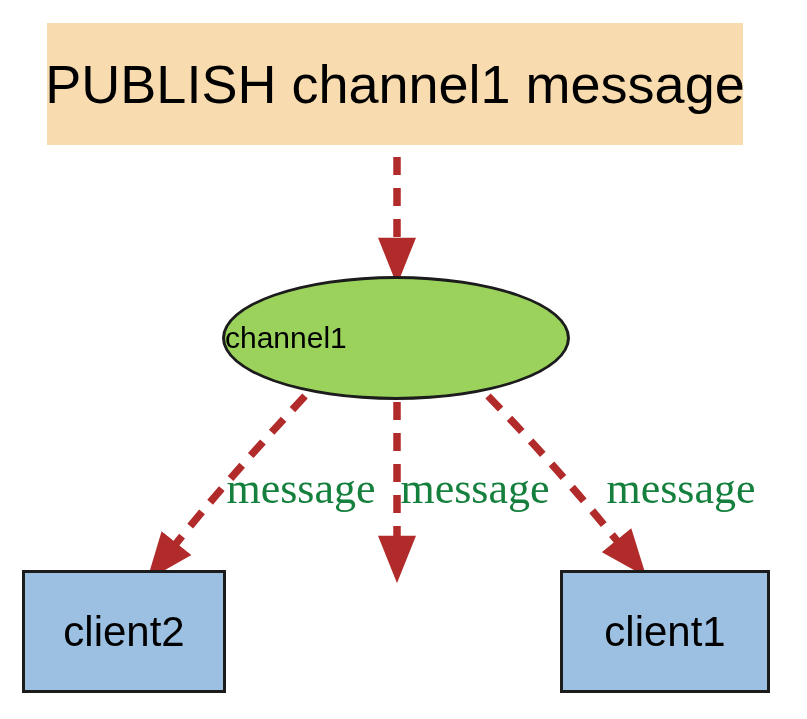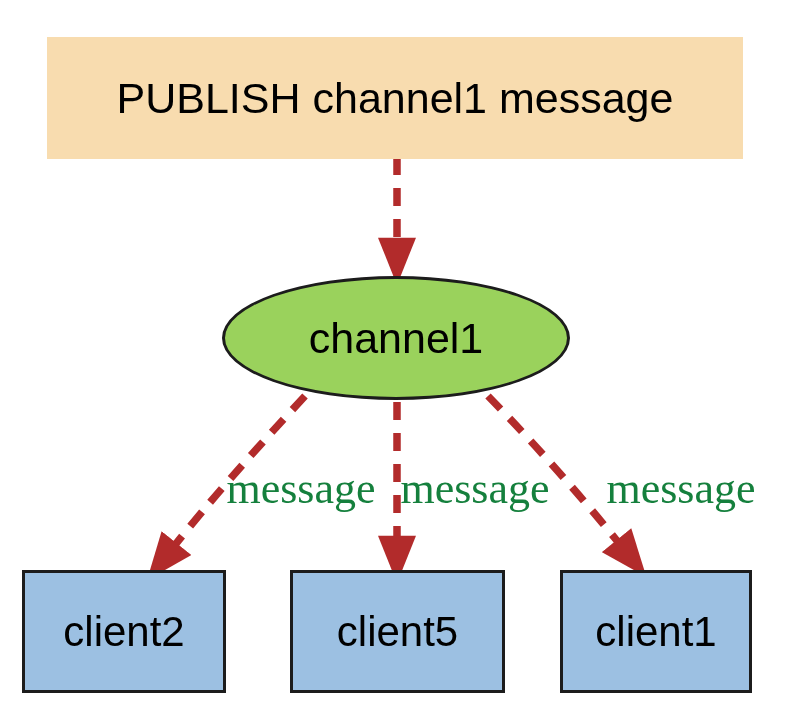--- a/index.html
+++ b/index.html
@@ -31,60 +31,60 @@
     stroke-dasharray: 18 13;
     stroke-linecap: butt;
   }
   .node-label {
     display: block;
     white-space: nowrap;
   }
   .publisher {
     position: absolute;
     left: 47px;
-    top: 37px;
+    top: 23px;
     width: 696px;
     height: 122px;
     background: var(--publisher-fill, #f8dcaf);
     display: flex;
     align-items: center;
     justify-content: center;
-    font-size: 43px;
+    font-size: 54px;
     font-weight: 400;
   }
   .channel {
     position: absolute;
     left: 222px;
     top: 276px;
     width: 348px;
     height: 124px;
     background: var(--channel-fill, #9ad25c);
     border: 3px solid var(--outline, #111111);
     border-radius: 50%;
     box-sizing: border-box;
     display: flex;
     align-items: center;
-    justify-content: center;
-    font-size: 43px;
+    justify-content: flex-start;
+    font-size: 30px;
   }
   .client {
     position: absolute;
     top: 570px;
     height: 123px;
     background: var(--subscriber-fill, #9cc0e2);
     border: 3px solid var(--outline, #1c1c1c);
     box-sizing: border-box;
     display: flex;
     align-items: center;
     justify-content: center;
     font-size: 42px;
   }
   .client-1 { left: 22px;  width: 204px; }
   .client-2 { left: 290px; width: 215px; }
-  .client-3 { left: 560px; width: 192px; }
+  .client-3 { left: 560px; width: 210px; }
   .edge-label {
     position: absolute;
     transform: translate(-50%, -50%);
     font-family: "Liberation Serif", serif;
     font-size: 44px;
     color: #15803d;
     white-space: nowrap;
   }
   .edge-label-1 { left: 301px; top: 488px; }
   .edge-label-2 { left: 475px; top: 488px; }
@@ -120,21 +120,18 @@
   </div>
 
   <span class="edge-label edge-label-1">message</span>
   <span class="edge-label edge-label-2">message</span>
   <span class="edge-label edge-label-3">message</span>
 
   <div class="client client-1">
     <span class="node-label">client2</span>
   </div>
 
-  <div class="client client-2">
-    <span class="node-label">client5</span>
-  </div>
 
   <div class="client client-3">
     <span class="node-label">client1</span>
   </div>
 
 </div>
 
 </body></html>

